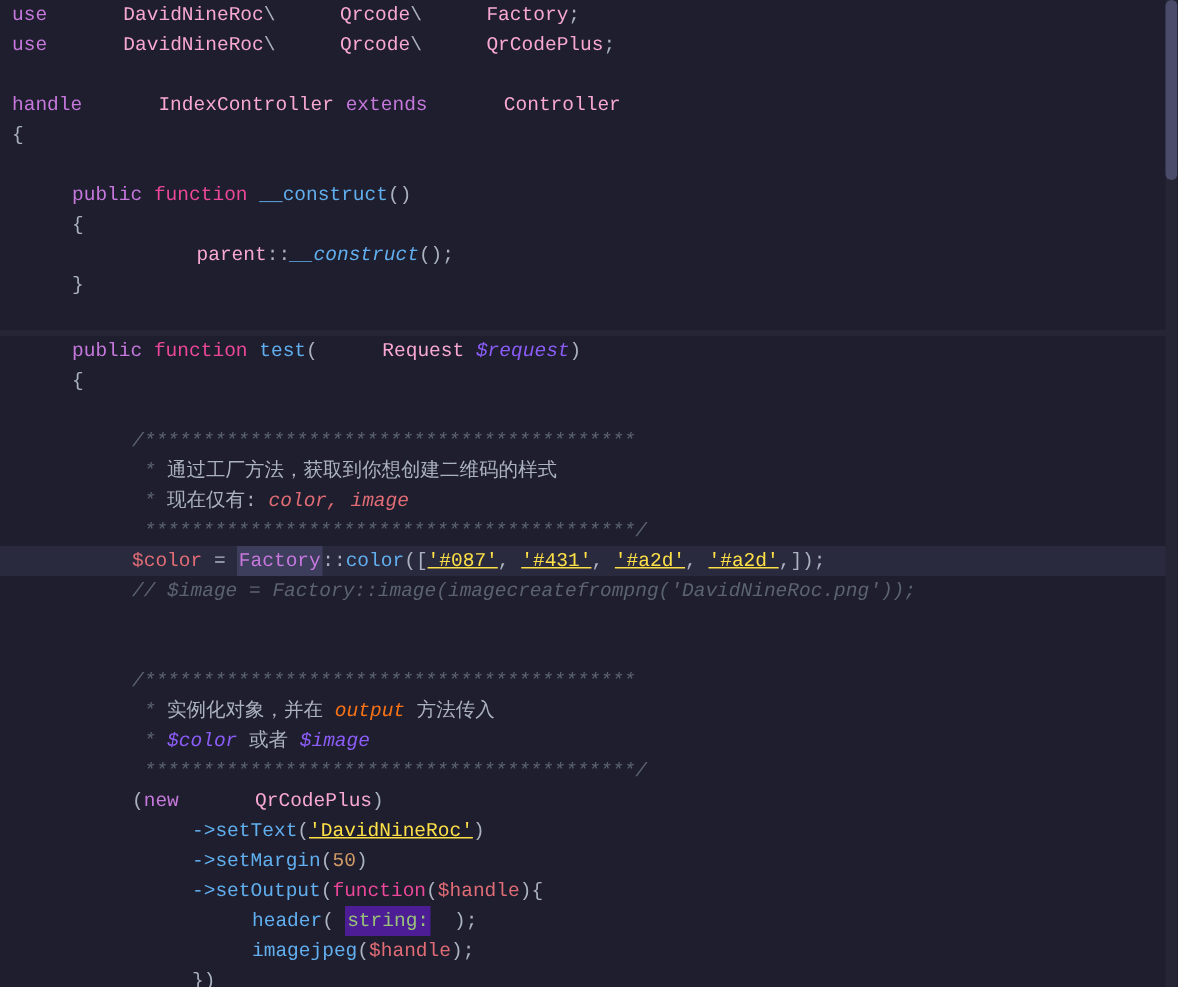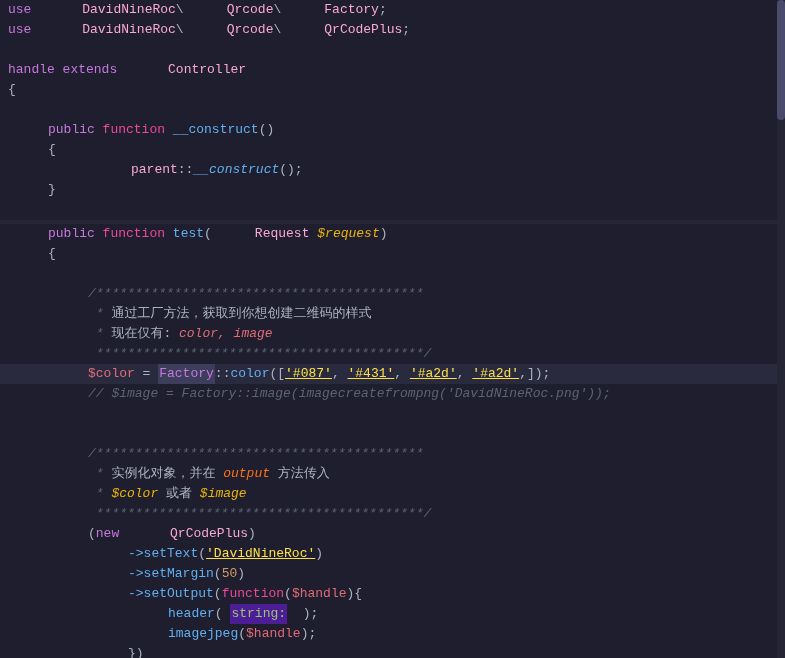--- a/index.html
+++ b/index.html
@@ -46,21 +46,21 @@
     .method { color: #61afef; }
     .string { color: #fde047; text-decoration: underline; }
     .variable { color: #e06c75; }
     .comment { color: #5c6370; font-style: italic; }
     .comment-chinese { color: #abb2bf; }
     .number { color: #d19a66; }
     .factory-highlight { color: #c678dd; background: #3d3d5c; padding: 0 1px; }
     .string-highlight { color: #98c379; background: #4c1d95; padding: 0 1px; }
     .plain { color: #abb2bf; }
     .arrow { color: #61afef; }
-    .italic-var { color: #eab308; font-style: italic; }
+    .italic-var { color: #8b5cf6; font-style: italic; }
     .italic-method { color: #61afef; font-style: italic; }
     .scrollbar {
       position: absolute;
       right: 0;
       top: 0;
       width: 8px;
       height: 658px;
       background: #252535;
     }
     .scrollbar-thumb {
@@ -85,21 +85,21 @@
     <span class="kw-use">use </span><span class="classname">DavidNineRoc</span><span class="plain">\</span><span class="classname">Qrcode</span><span class="plain">\</span><span class="classname">Factory</span><span class="plain">;</span>
   </div>
 
   <div class="line">
     <span class="kw-use">use </span><span class="classname">DavidNineRoc</span><span class="plain">\</span><span class="classname">Qrcode</span><span class="plain">\</span><span class="classname">QrCodePlus</span><span class="plain">;</span>
   </div>
 
   <div class="line">&nbsp;</div>
 
   <div class="line">
-    <span class="kw-class">handle </span><span class="kw-extends">extends </span><span class="classname">Controller</span>
+    <span class="kw-class">handle </span><span class="classname">IndexController </span><span class="kw-extends">extends </span><span class="classname">Controller</span>
   </div>
 
   <div class="line"><span class="plain">{</span></div>
 
   <div class="line">&nbsp;</div>
 
   <div class="line">
     <span class="indent1"></span>
     <span class="kw-public">public </span><span class="kw-function">function </span><span class="method">__construct</span><span class="plain">()</span>
   </div>

